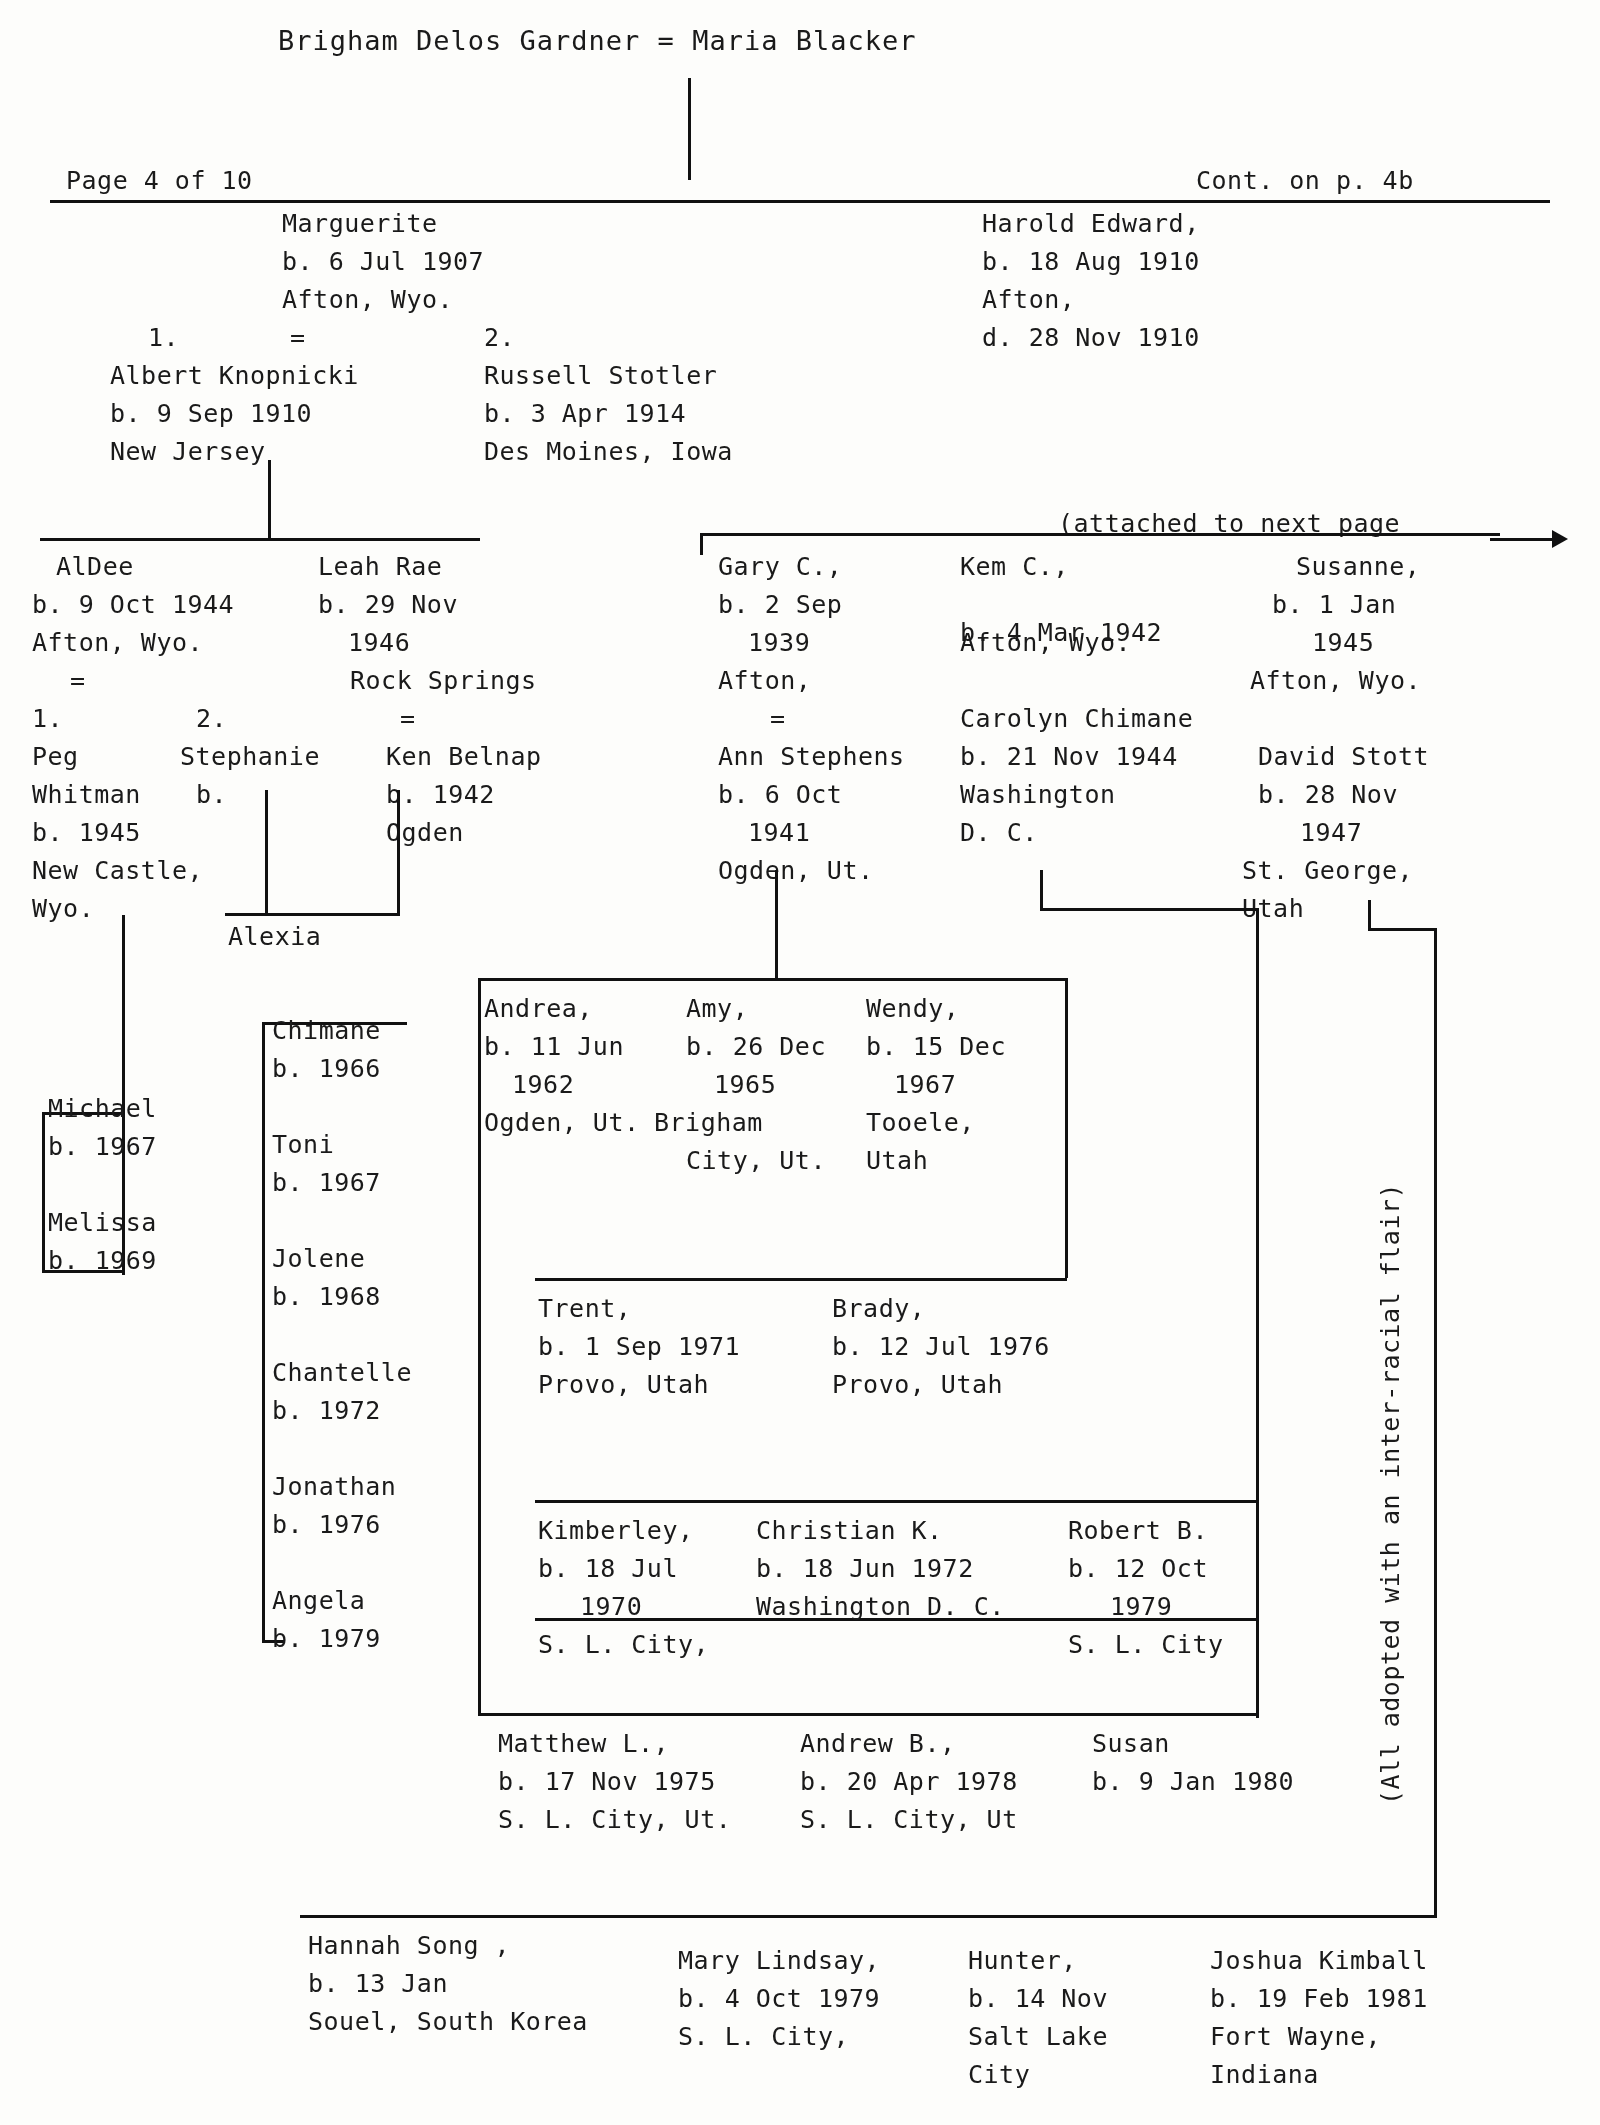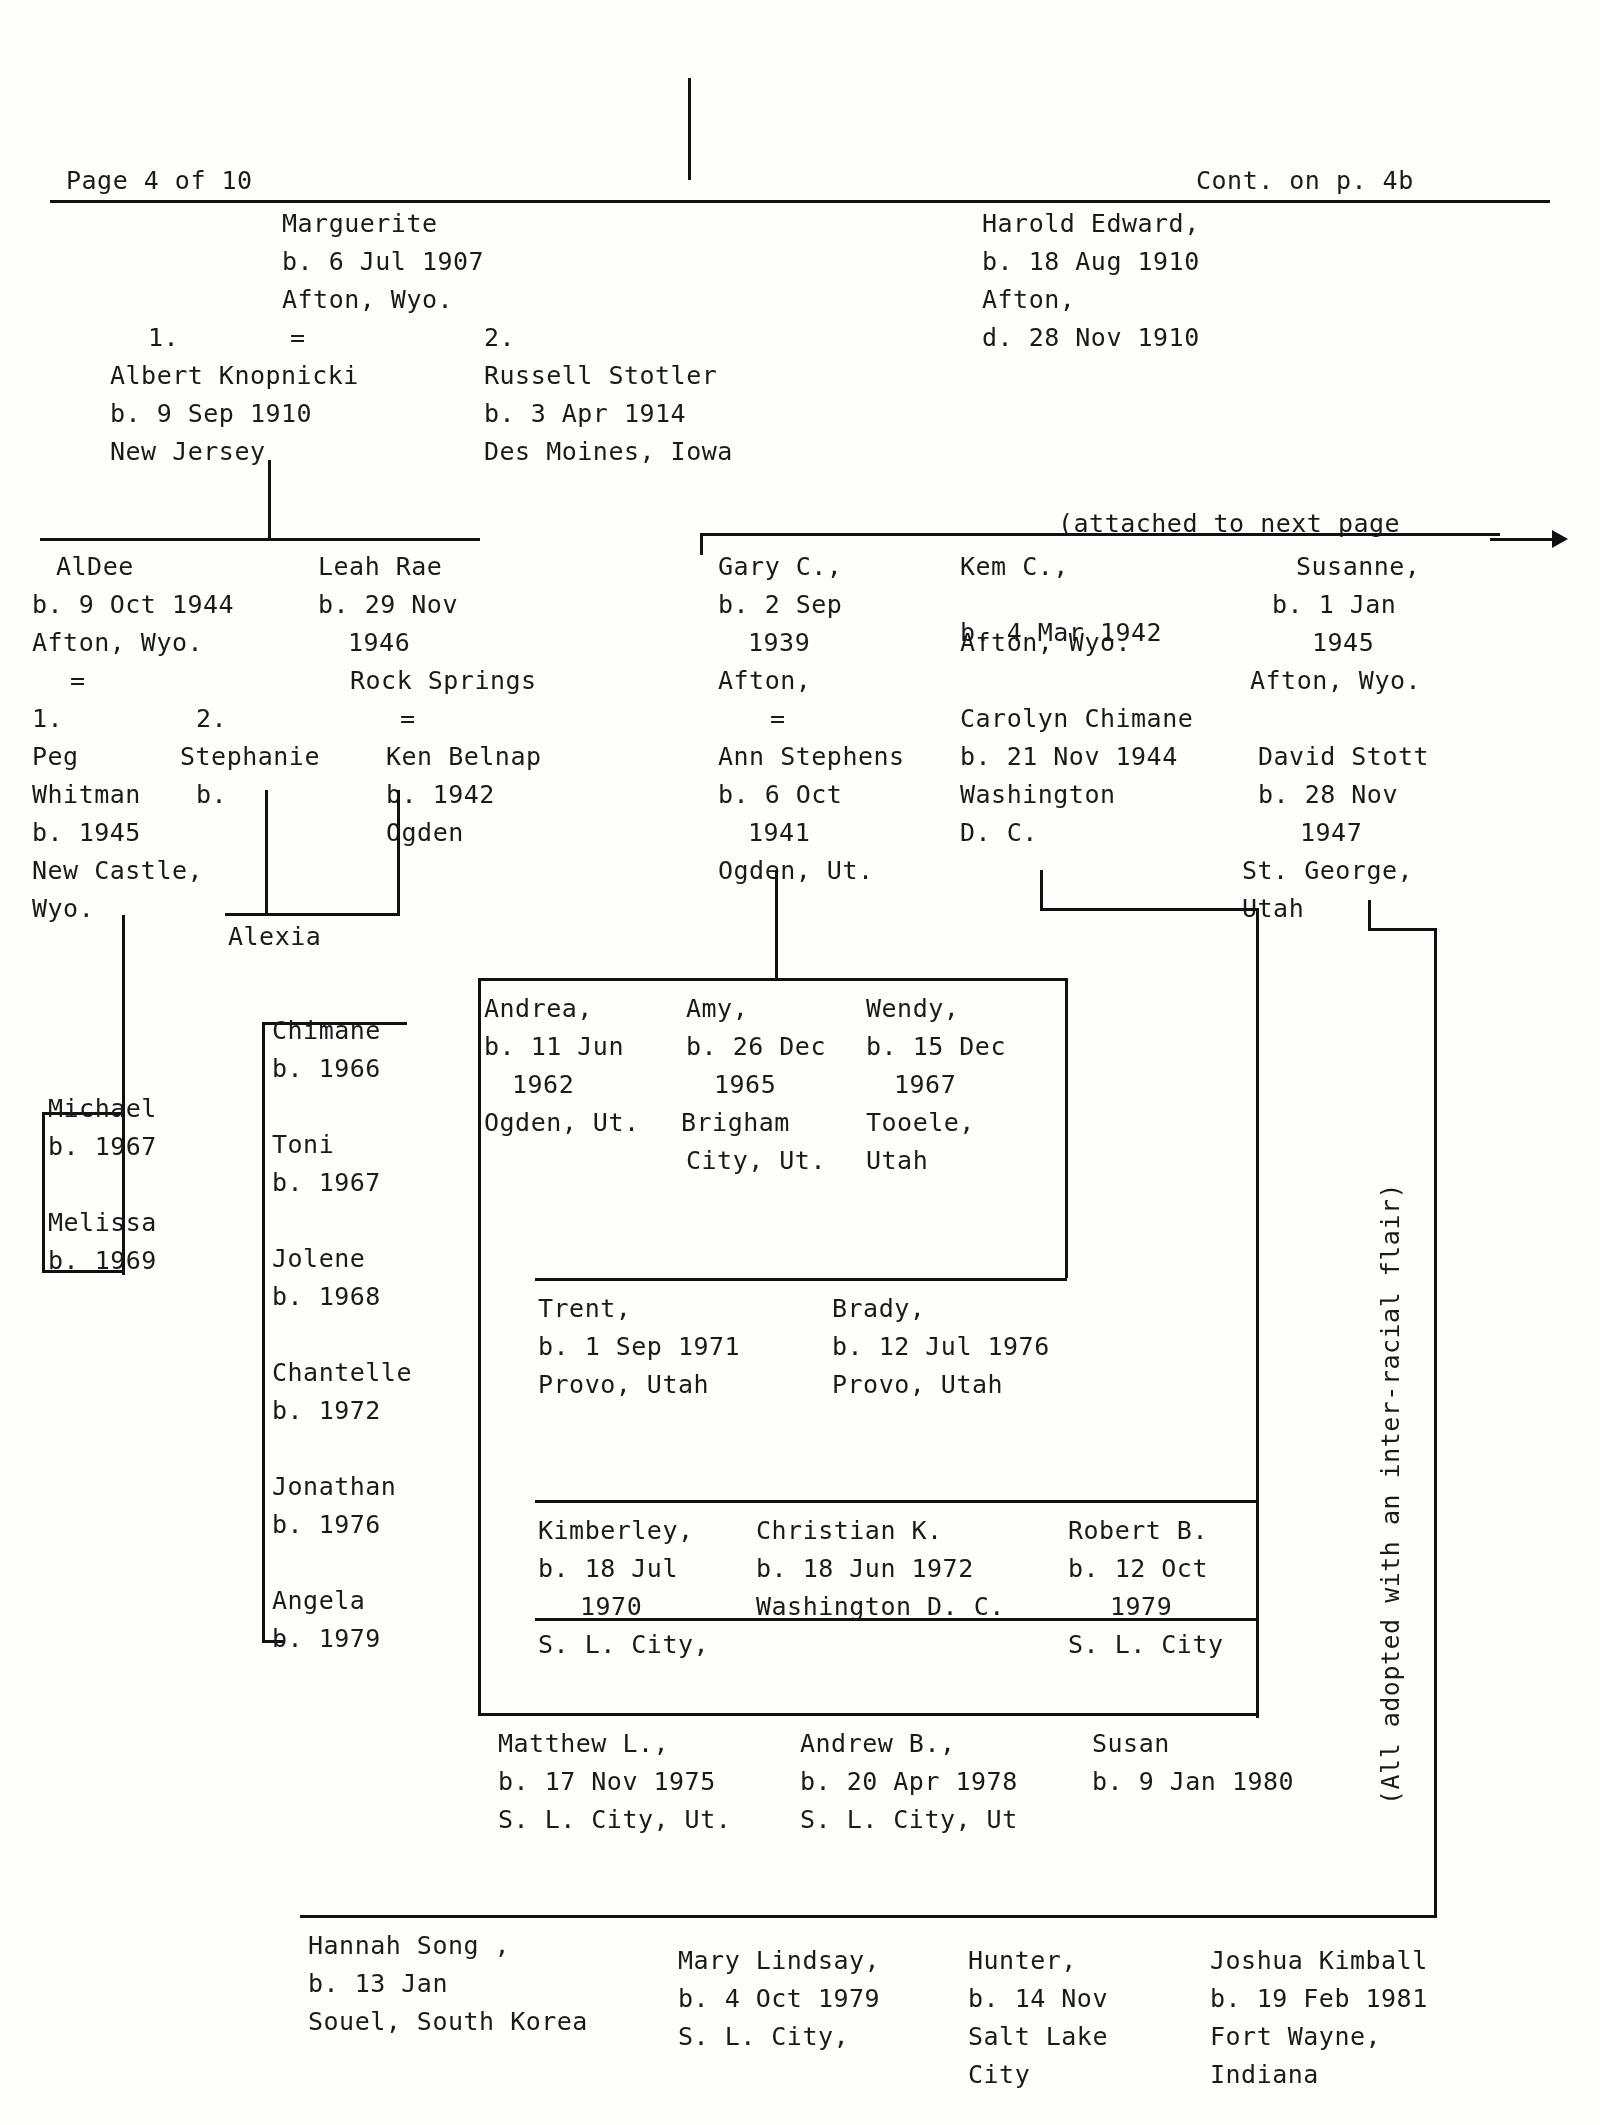--- a/index.html
+++ b/index.html
@@ -47,20 +47,21 @@
     border-top: 9px solid transparent;
     border-bottom: 9px solid transparent;
     border-left: 16px solid #111;
   }
 </style>
 </head>
 <body>
 
 <div id="page">
 
+  <div class="txt big" style="left:278px; top:22px;">Brigham Delos Gardner = Maria Blacker</div>
 
   <div class="line vline" style="left:688px; top:78px; height:102px;"></div>
 
   <div class="txt" style="left:66px; top:162px;">Page 4 of 10</div>
   <div class="txt" style="left:1196px; top:162px;">Cont. on p. 4b</div>
   <div class="line hline" style="left:50px; top:200px; width:1500px;"></div>
 
   <div class="txt" style="left:282px; top:205px;">Marguerite</div>
   <div class="txt" style="left:282px; top:243px;">b. 6 Jul 1907</div>
   <div class="txt" style="left:282px; top:281px;">Afton, Wyo.</div>
@@ -181,21 +182,21 @@
   <div class="line hline" style="left:535px; top:1278px; width:532px;"></div>
 
   <div class="txt" style="left:484px; top:990px;">Andrea,</div>
   <div class="txt" style="left:484px; top:1028px;">b. 11 Jun</div>
   <div class="txt" style="left:512px; top:1066px;">1962</div>
   <div class="txt" style="left:484px; top:1104px;">Ogden, Ut.</div>
 
   <div class="txt" style="left:686px; top:990px;">Amy,</div>
   <div class="txt" style="left:686px; top:1028px;">b. 26 Dec</div>
   <div class="txt" style="left:714px; top:1066px;">1965</div>
-  <div class="txt" style="left:681px; top:1104px;">Brigham</div>
+  <div class="txt" style="left:654px; top:1104px;">Brigham</div>
   <div class="txt" style="left:686px; top:1142px;">City, Ut.</div>
 
   <div class="txt" style="left:866px; top:990px;">Wendy,</div>
   <div class="txt" style="left:866px; top:1028px;">b. 15 Dec</div>
   <div class="txt" style="left:894px; top:1066px;">1967</div>
   <div class="txt" style="left:866px; top:1104px;">Tooele,</div>
   <div class="txt" style="left:866px; top:1142px;">Utah</div>
 
   <div class="txt" style="left:538px; top:1290px;">Trent,</div>
   <div class="txt" style="left:538px; top:1328px;">b. 1 Sep 1971</div>

